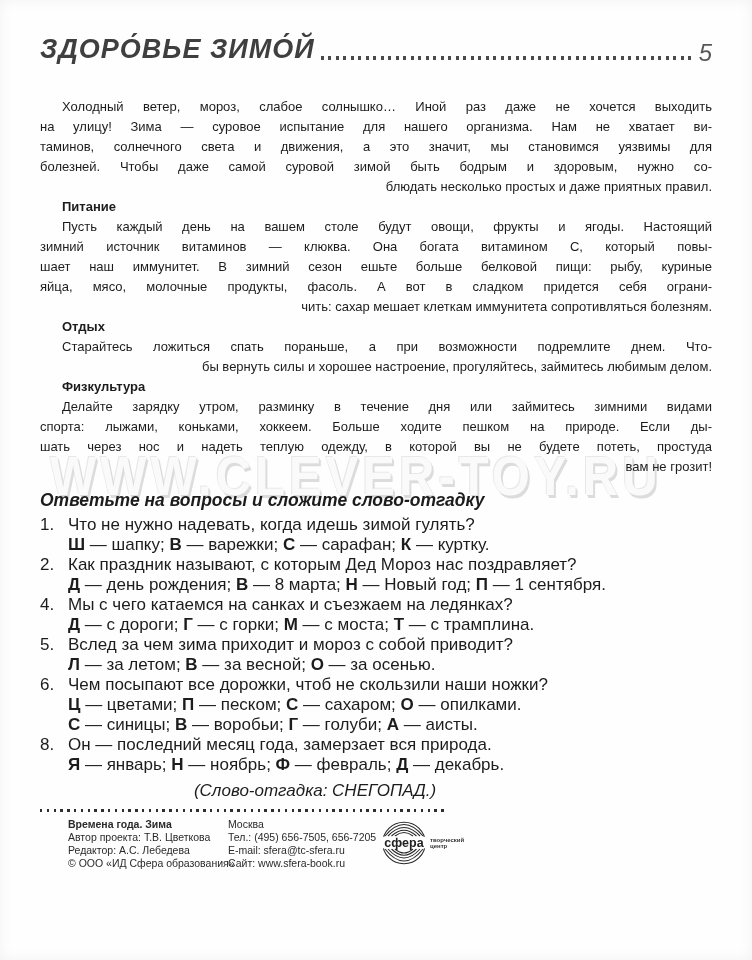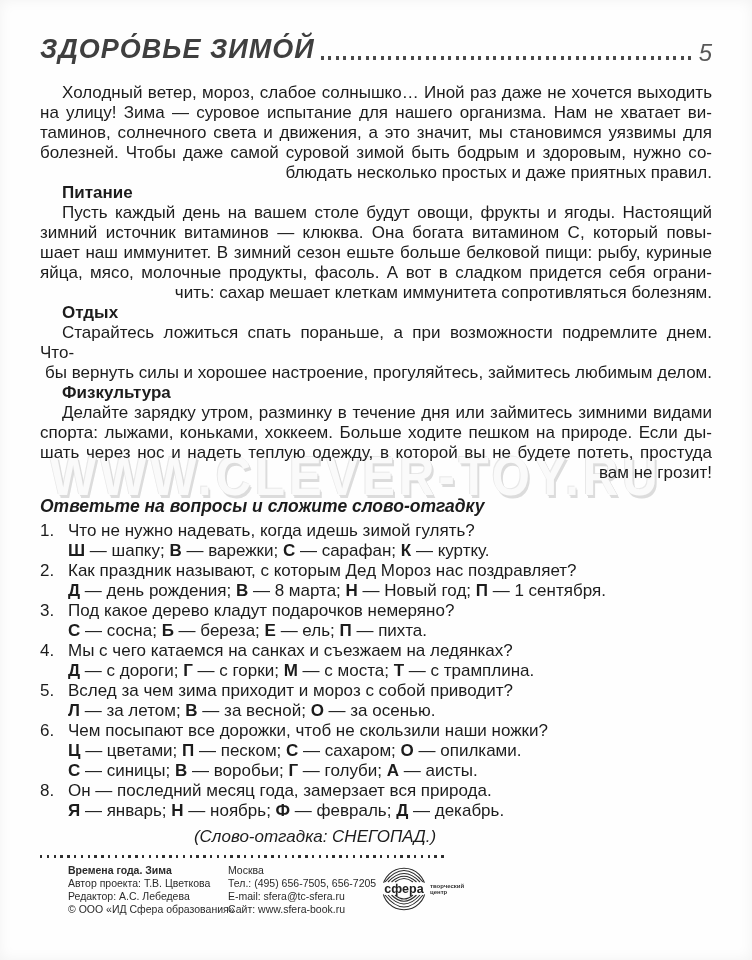--- a/index.html
+++ b/index.html
@@ -21,34 +21,34 @@
     font-weight:bold;
     letter-spacing:4px;
     white-space:nowrap;
     color:#fafafa;
     text-shadow:2px 3px 0 #dcdcdc, -1px -1px 0 #e8e8e8, 1px 1px 0 #e2e2e2;
     transform:scaleY(1.12);
     user-select:none;
   }
   
   .content{position:absolute;top:34px;left:40px;right:40px;z-index:1;}
-  .title-row{display:flex;align-items:flex-end;margin-bottom:18px;}
+  .title-row{display:flex;align-items:flex-end;margin-bottom:32px;}
   .page-title{
     font-style:italic;font-weight:bold;
     font-size:27px;letter-spacing:1px;
     color:#3f3f3f;white-space:nowrap;
   }
   .leader{
     flex:1;height:4px;
     margin:0 8px 5px 6px;
     background:repeating-linear-gradient(90deg,#4a4a4a 0 3px,transparent 3px 7.5px);
   }
   .page-num{font-style:italic;font-size:24px;color:#585858;line-height:1;}
 
-  .body-text{font-size:17px;line-height:20px;}
+  .body-text{font-size:13px;line-height:20px;}
   .ln{min-height:20px;}
   .jl{text-align:justify;text-align-last:justify;}
   .last{text-align:right;}
   .ind{text-indent:22px;}
   .sec-head{font-weight:bold;padding-left:22px;line-height:20px;}
 
   .quiz-head{
     margin-top:12px;
     font-weight:bold;font-style:italic;
     font-size:17.5px;line-height:22px;
@@ -131,24 +131,20 @@
       <div>
         <div class="q-row"><span class="q-num">1.</span><span>Что не нужно надевать, когда идешь зимой гулять?</span></div>
         <div class="a-row"><b>Ш</b><span> — шапку; </span><b>В</b><span> — варежки; </span><b>С</b><span> — сарафан; </span><b>К</b><span> — куртку.</span></div>
       </div>
 
       <div>
         <div class="q-row"><span class="q-num">2.</span><span>Как праздник называют, с которым Дед Мороз нас поздравляет?</span></div>
         <div class="a-row"><b>Д</b><span> — день рождения; </span><b>В</b><span> — 8 марта; </span><b>Н</b><span> — Новый год; </span><b>П</b><span> — 1 сентября.</span></div>
       </div>
 
-      <div>
-        <div class="q-row"><span class="q-num">3.</span><span>Под какое дерево кладут подарочков немеряно?</span></div>
-        <div class="a-row"><b>С</b><span> — сосна; </span><b>Б</b><span> — береза; </span><b>Е</b><span> — ель; </span><b>П</b><span> — пихта.</span></div>
-      </div>
 
       <div>
         <div class="q-row"><span class="q-num">4.</span><span>Мы с чего катаемся на санках и съезжаем на ледянках?</span></div>
         <div class="a-row"><b>Д</b><span> — с дороги; </span><b>Г</b><span> — с горки; </span><b>М</b><span> — с моста; </span><b>Т</b><span> — с трамплина.</span></div>
       </div>
 
       <div>
         <div class="q-row"><span class="q-num">5.</span><span>Вслед за чем зима приходит и мороз с собой приводит?</span></div>
         <div class="a-row"><b>Л</b><span> — за летом; </span><b>В</b><span> — за весной; </span><b>О</b><span> — за осенью.</span></div>
       </div>

